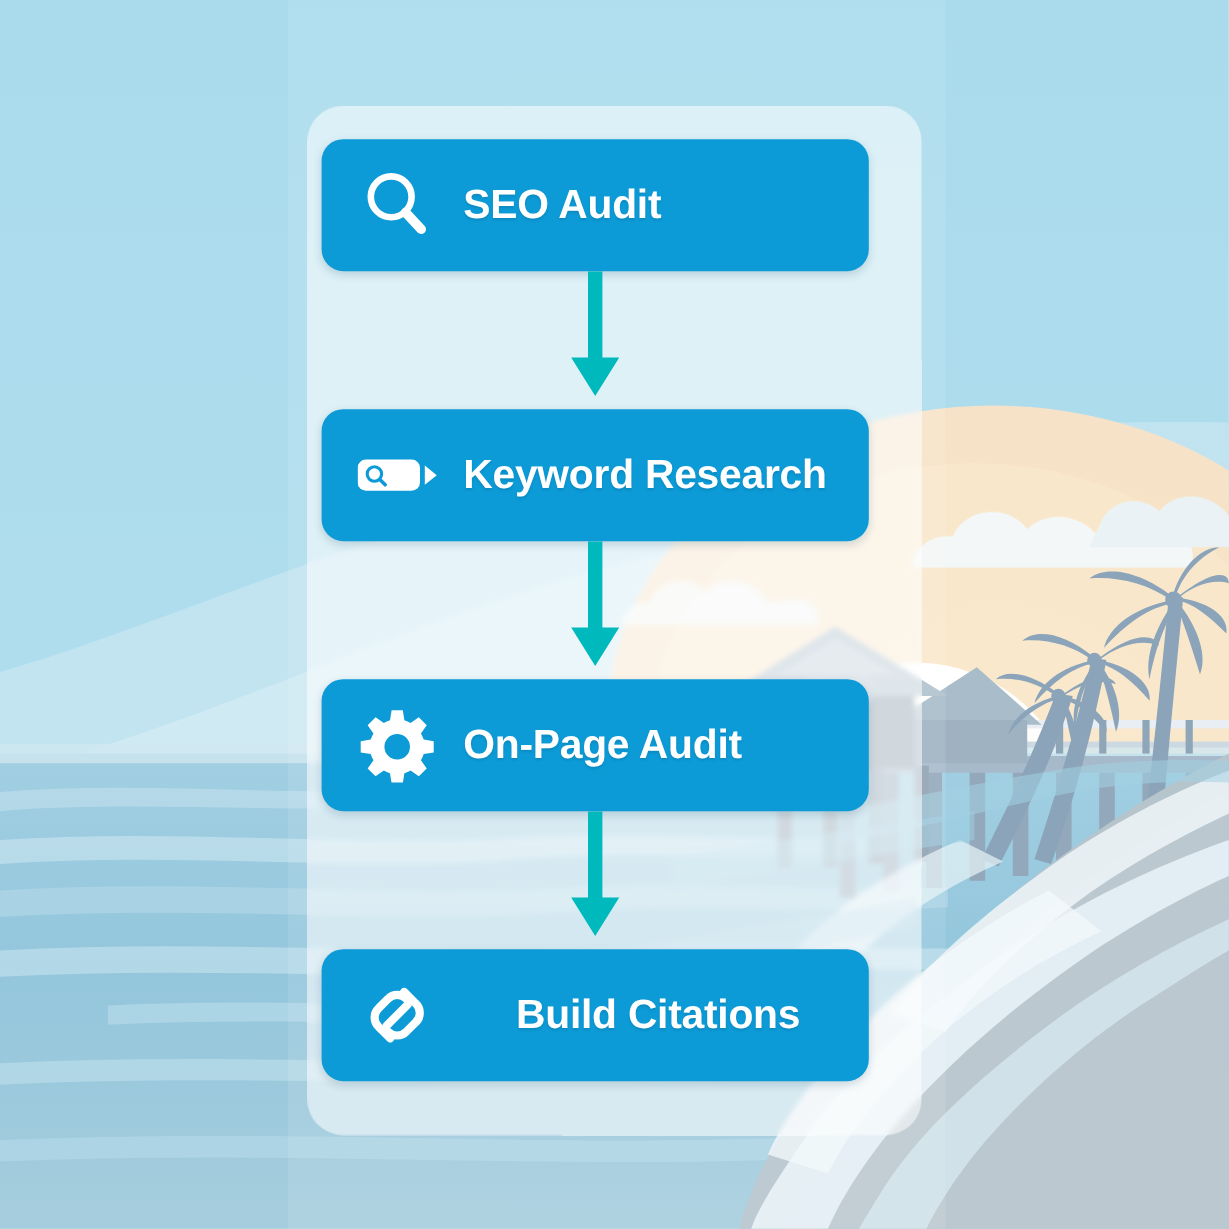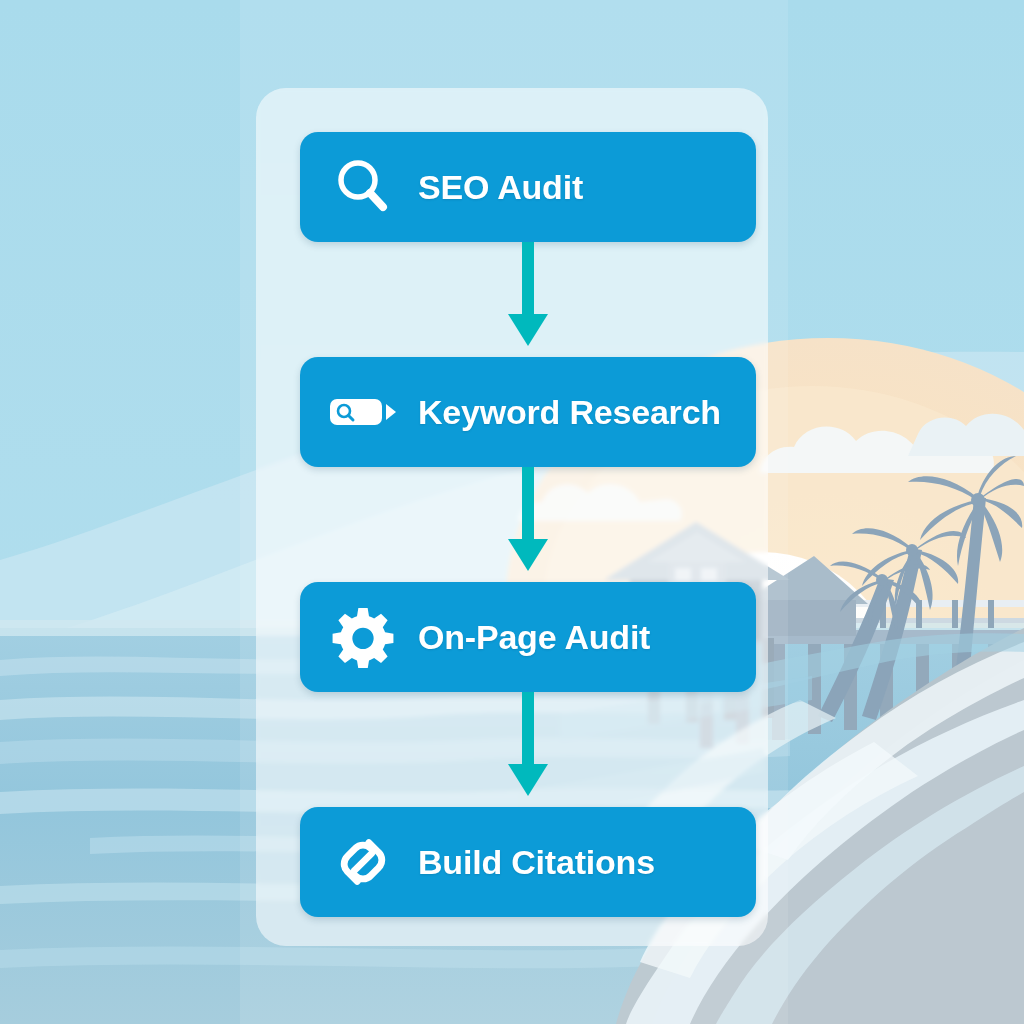--- a/index.html
+++ b/index.html
@@ -33,45 +33,44 @@
     width: 512px;
     height: 858px;
     border-radius: 30px;
     background: rgba(255, 255, 255, 0.55);
     backdrop-filter: blur(2px);
     z-index: 5;
   }
 
   .steps {
     position: absolute;
-    left: 272px;
+    left: 240px;
     top: 88px;
     width: 512px;
     height: 858px;
     z-index: 6;
-    margin-top: 16px;
   }
 
   .step {
     position: absolute;
     left: 28px;
     width: 456px;
     height: 110px;
     border-radius: 18px;
     background: #0c9bd7;
     box-shadow: 0 3px 7px rgba(20, 70, 100, 0.18);
     display: flex;
     align-items: center;
     box-sizing: border-box;
     padding-left: 30px;
   }
   .step-1 { top: 28px; }
   .step-2 { top: 253px; }
   .step-3 { top: 478px; }
-  .step-4 { top: 703px; }
+  .step-4 { top: 703px; gap: 44px; }
 
   .step-icon {
     width: 66px;
     height: 66px;
     flex: 0 0 66px;
     display: flex;
     align-items: center;
     justify-content: center;
     margin-right: 22px;
   }

